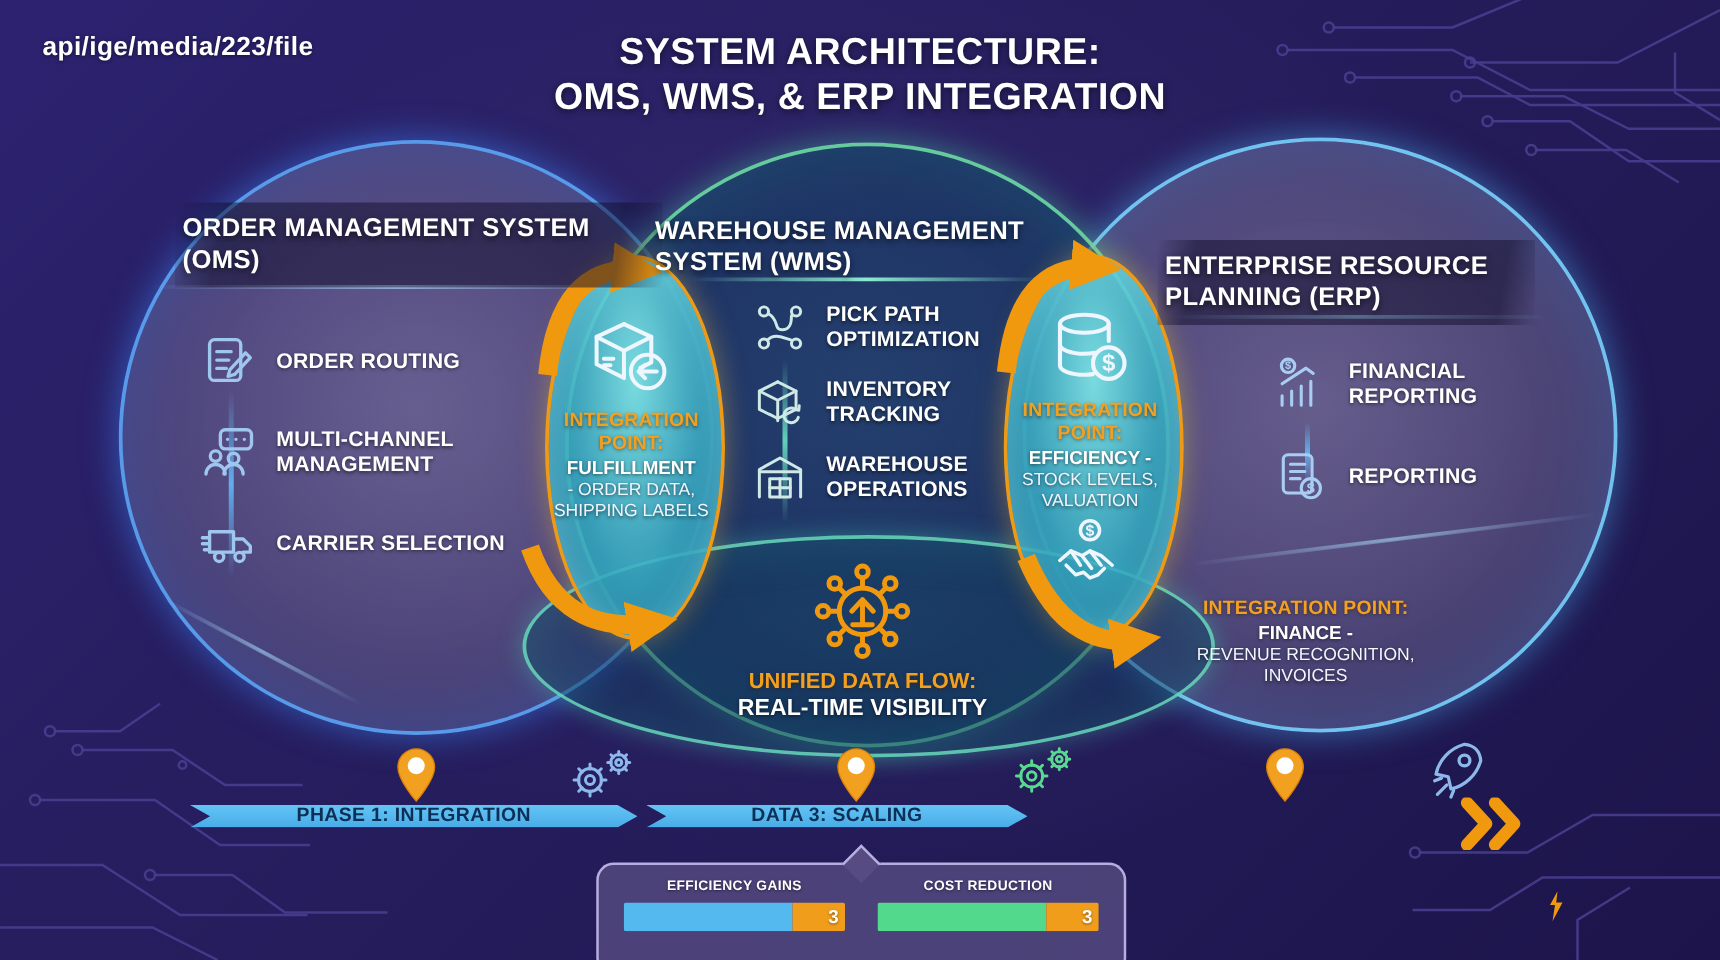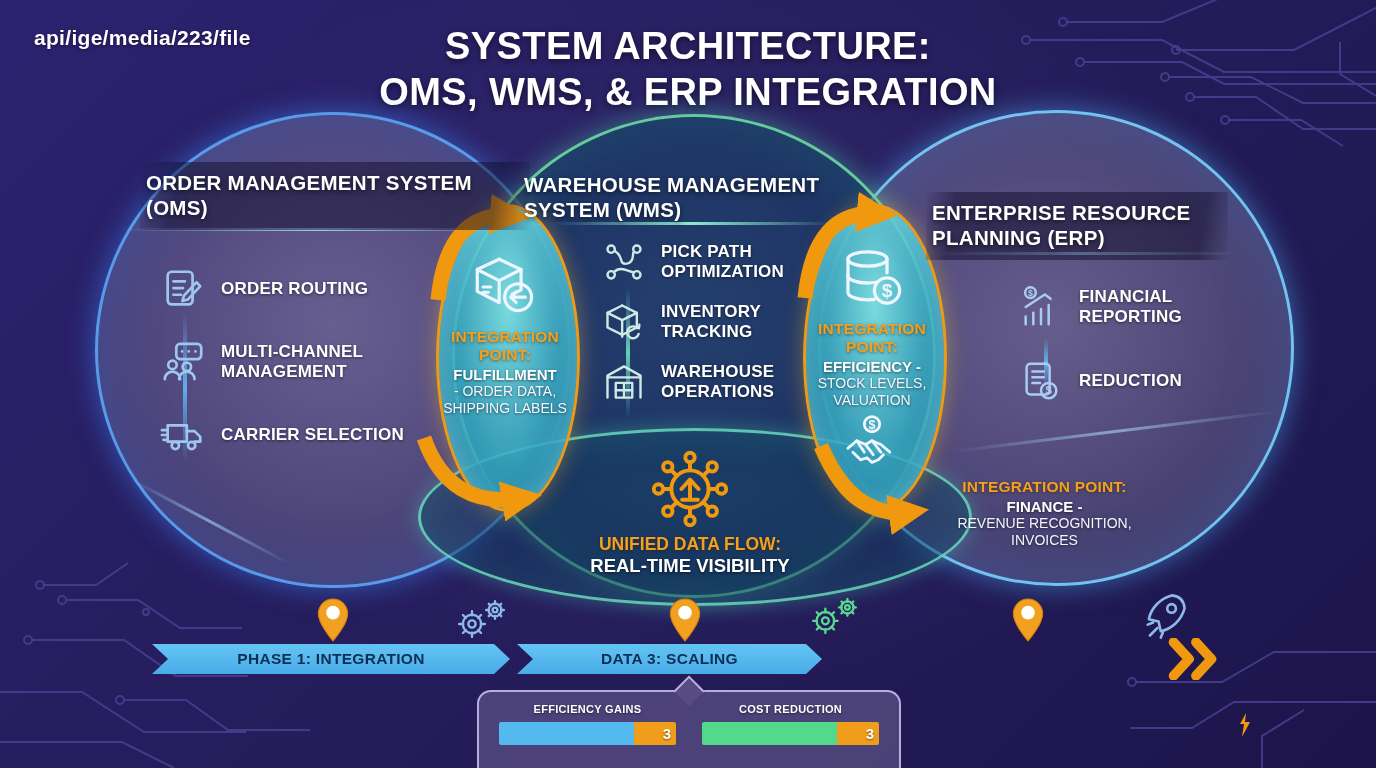--- a/index.html
+++ b/index.html
@@ -10,21 +10,21 @@
       radial-gradient(ellipse at 50% 42%, rgba(60,50,120,.55), rgba(0,0,0,0) 60%),
       linear-gradient(135deg,#2c2270 0%, #271e60 35%, #221a55 70%, #1c144a 100%);
   }
   .abs{position:absolute;}
   svg{display:block;}
   
   .circuit{stroke:#4b3f92;stroke-width:2;fill:none;opacity:.85;}
   .circuit-dot{fill:none;stroke:#4b3f92;stroke-width:2;opacity:.85;}
   
   .path-label{left:34px;top:26px;color:#fff;font-size:21px;font-weight:700;letter-spacing:.3px;text-shadow:0 1px 3px rgba(0,0,0,.5);}
-  .main-title{left:338px;top:24px;width:700px;text-align:center;color:#fff;font-weight:700;font-size:38px;line-height:1.2;letter-spacing:.4px;text-shadow:0 2px 6px rgba(0,0,0,.55);}
+  .main-title{left:338px;top:24px;width:700px;text-align:center;color:#fff;font-weight:700;font-size:30px;line-height:1.2;letter-spacing:.4px;text-shadow:0 2px 6px rgba(0,0,0,.55);}
   
   .circle{border-radius:50%;}
   .c-oms{left:95px;top:112px;width:470px;height:470px;
     background:radial-gradient(circle at 50% 45%, rgba(158,150,182,.52), rgba(120,112,150,.46) 60%, rgba(90,84,128,.40));
     border:3px solid rgba(90,170,255,.85);
     box-shadow:0 0 28px rgba(60,140,255,.55), inset 0 0 60px rgba(50,120,230,.28);}
   .c-erp{left:818px;top:110px;width:470px;height:470px;
     background:radial-gradient(circle at 50% 45%, rgba(158,150,182,.52), rgba(120,112,150,.46) 60%, rgba(90,84,128,.40));
     border:3px solid rgba(120,210,255,.9);
     box-shadow:0 0 28px rgba(80,190,255,.5), inset 0 0 60px rgba(70,160,240,.25);}
@@ -63,21 +63,21 @@
   .ipblock{text-align:center;}
   .ip-head{color:#f2a01f;font-weight:700;font-size:15.5px;line-height:1.15;letter-spacing:.2px;text-shadow:0 1px 3px rgba(60,30,0,.6);text-align:center;}
   .ip-sys{color:#fff;font-weight:700;font-size:15px;line-height:1.15;margin-top:2px;text-shadow:0 1px 3px rgba(0,0,0,.55);}
   .ip-det{color:#f2f6ff;font-weight:500;font-size:14px;line-height:1.2;text-shadow:0 1px 3px rgba(0,0,0,.55);}
   .icwrap{display:flex;justify-content:center;}
   
   .uf-head{color:#f2a01f;font-weight:700;font-size:17.5px;text-shadow:0 1px 3px rgba(60,30,0,.6);}
   .uf-det{color:#fff;font-weight:700;font-size:18.5px;text-shadow:0 1px 3px rgba(0,0,0,.6);}
   
   .timeline{left:152px;top:644px;display:flex;gap:7px;height:30px;}
-  .phase{height:30px;display:flex;align-items:center;justify-content:center;font-weight:700;font-size:15.5px;letter-spacing:.3px;
+  .phase{height:18px;display:flex;align-items:center;justify-content:center;font-weight:700;font-size:15.5px;letter-spacing:.3px;
     clip-path:polygon(0 0, calc(100% - 16px) 0, 100% 50%, calc(100% - 16px) 100%, 0 100%, 16px 50%);}
   .ph-blue{background:linear-gradient(180deg,#63c4f4,#49ace8);color:#0d2f55;}
   .ph-green{background:linear-gradient(180deg,#5fe09a,#45cf7e);color:#0f5f3c;}
   
   .tooltip{left:477px;top:690px;width:424px;height:90px;border-radius:14px;
     background:rgba(86,76,130,.8);border:2px solid rgba(195,185,235,.9);box-sizing:border-box;padding:11px 20px 0;}
   .tooltip::before{content:"";position:absolute;top:-12px;left:calc(50% - 11px);width:20px;height:20px;
     background:#564c82;border-left:2px solid rgba(195,185,235,.9);border-top:2px solid rgba(195,185,235,.9);transform:rotate(45deg);}
   .metrics-row{display:flex;gap:26px;}
   .metric{flex:1;}
@@ -260,21 +260,21 @@
     </div>
     <div class="sysitem">
       <span class="ic erp-ic">
         <svg width="46" height="46" viewBox="0 0 24 24" stroke="currentColor" stroke-width="1.3" fill="none" stroke-linecap="round" stroke-linejoin="round">
           <rect x="4.5" y="3" width="12" height="16" rx="2"></rect>
             <path d="M7.5 7h6M7.5 10h6M7.5 13h4"></path>
           <circle cx="16" cy="17" r="4"></circle>
             <text x="16" y="19" font-size="6" text-anchor="middle" fill="currentColor" stroke="none" font-weight="bold">$</text>
         </svg>
       </span>
-      <span class="lbl">REDUCTION</span>
+      <span class="lbl">REPORTING</span>
     </div>
   </div>
 
   <div class="abs ipblock" style="left:433px;top:252px;width:144px;">
     <div class="icwrap" style="color:#eef6ff;">
       <svg width="70" height="70" viewBox="0 0 24 24" stroke="currentColor" stroke-width="1.1" fill="none" stroke-linecap="round" stroke-linejoin="round">
         <path d="M10 2.5 L17.5 6 v7 l-3 1.5"></path>
           <path d="M10 2.5 L2.5 6 v7.5 l7.5 3.8 v-7.5"></path>
           <path d="M2.5 6 l7.5 3.8 L17.5 6"></path>
         <path d="M4.5 12 h2.6 M4.5 13.8 h1.8"></path>

